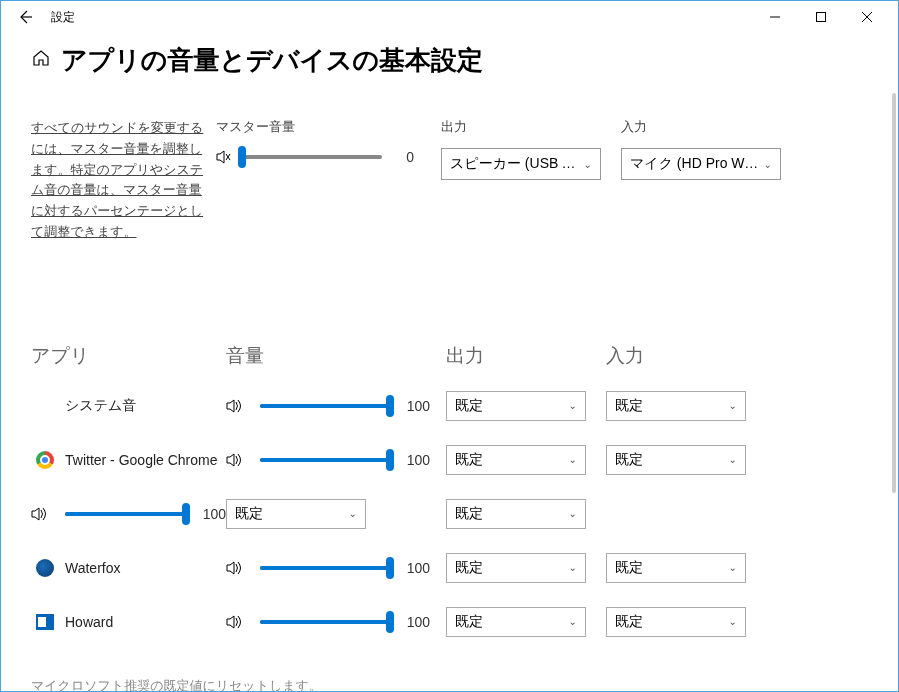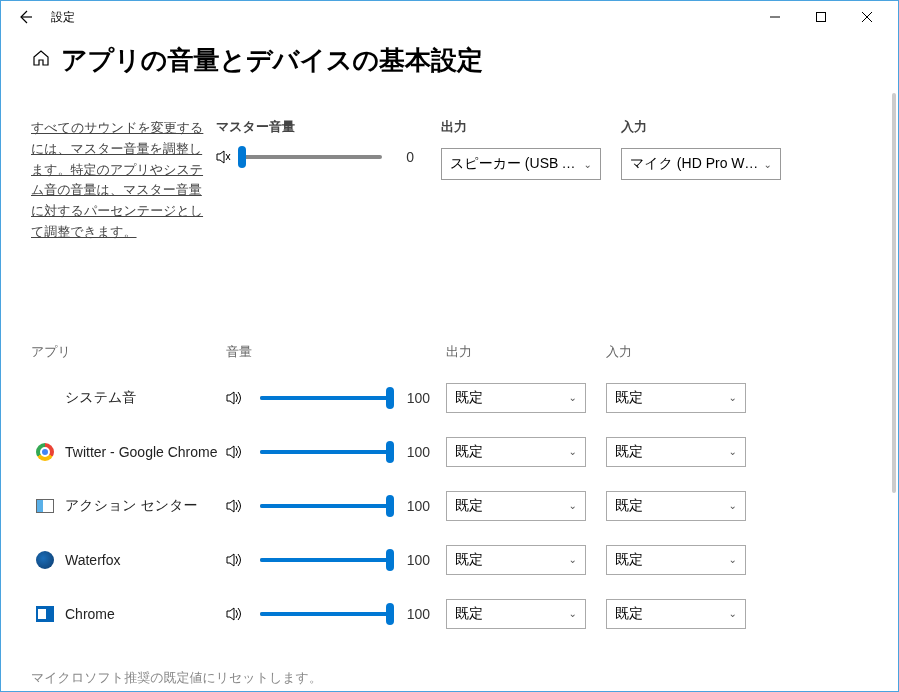--- a/index.html
+++ b/index.html
@@ -71,21 +71,20 @@
       font-size: 13px;
       color: #444;
       line-height: 1.6;
       padding-right: 10px;
       text-decoration: underline;
     }
     .section-label {
       font-size: 13px;
       color: #444;
       margin-bottom: 12px;
-      font-weight: bold;
     }
     .master-vol-row {
       display: flex;
       align-items: center;
       gap: 8px;
     }
     .vol-icon {
       width: 18px;
       height: 18px;
       display: inline-flex;
@@ -155,21 +154,21 @@
     }
     .col { display: flex; flex-direction: column; }
     .col-gap { padding-left: 5px; }
     
     .app-section {
       margin-top: 20px;
     }
     .app-headers {
       display: grid;
       grid-template-columns: 195px 220px 160px 160px;
-      font-size: 13px;
+      font-size: 19px;
       color: #666;
       margin-bottom: 10px;
     }
     .app-row {
       display: grid;
       grid-template-columns: 195px 220px 160px 160px;
       align-items: center;
       height: 54px;
     }
     .app-name-cell {
@@ -366,26 +365,20 @@
       </div>
     </div>
     <div>
       <div class="dropdown dropdown-sm">
         <span class="dropdown-text">既定</span>
         <span class="chev">⌄</span>
       </div>
     </div>
         </div>
         <div class="app-row">
-    <div class="app-name-cell">
-      <span class="app-icon">
-              <div class="action-icon"></div>
-            </span>
-      <span class="app-name">アクション センター</span>
-    </div>
     <div class="app-vol-cell">
       <span class="vol-icon">
               <svg width="18" height="16" viewBox="0 0 18 16">
                 <path d="M1 5 H4 L8 2 V14 L4 11 H1 Z" stroke="#000" fill="none" stroke-width="1"></path>
                 <path d="M10 4 Q13 8 10 12 M12 2 Q17 8 12 14" stroke="#000" fill="none" stroke-width="1"></path>
               </svg>
             </span>
       <div class="slider-track" style="width:130px">
         <div class="slider-fill" style="width:100%"></div>
         <div class="slider-thumb" style="left:100%"></div>
@@ -436,21 +429,21 @@
         <span class="dropdown-text">既定</span>
         <span class="chev">⌄</span>
       </div>
     </div>
         </div>
         <div class="app-row">
     <div class="app-name-cell">
       <span class="app-icon">
               <div class="outlook-icon"></div>
             </span>
-      <span class="app-name">Chrome</span>
+      <span class="app-name">Howard</span>
     </div>
     <div class="app-vol-cell">
       <span class="vol-icon">
               <svg width="18" height="16" viewBox="0 0 18 16">
                 <path d="M1 5 H4 L8 2 V14 L4 11 H1 Z" stroke="#000" fill="none" stroke-width="1"></path>
                 <path d="M10 4 Q13 8 10 12 M12 2 Q17 8 12 14" stroke="#000" fill="none" stroke-width="1"></path>
               </svg>
             </span>
       <div class="slider-track" style="width:130px">
         <div class="slider-fill" style="width:100%"></div>

